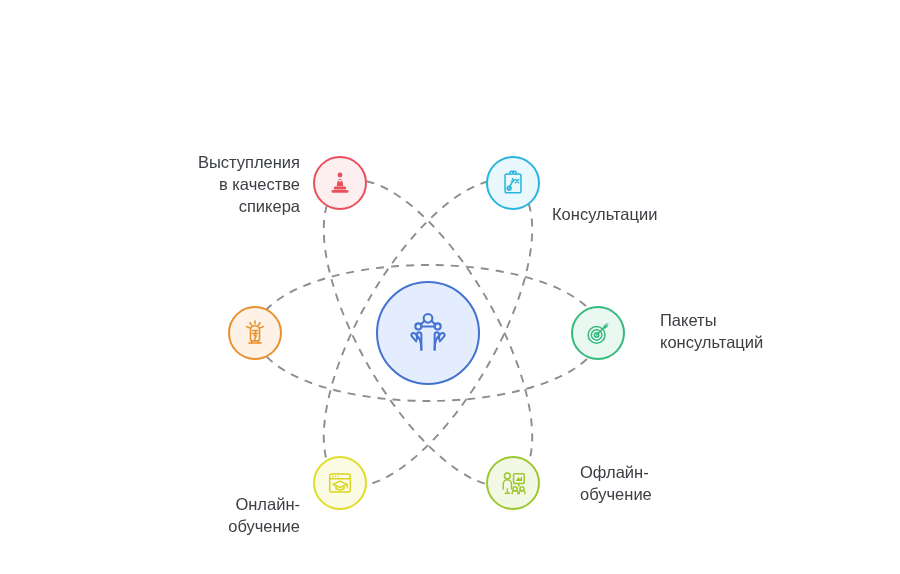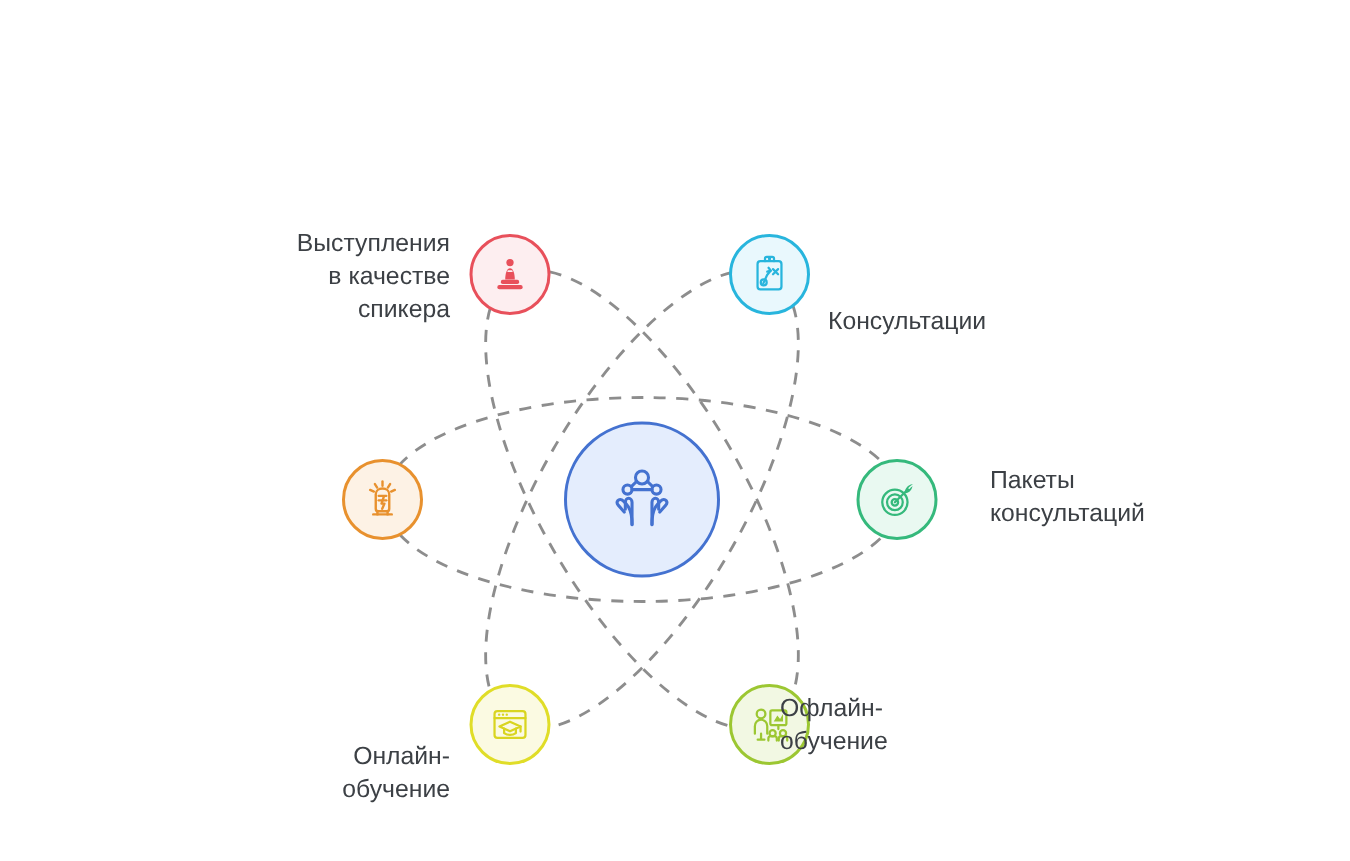--- a/index.html
+++ b/index.html
@@ -203,16 +203,16 @@
         <rect x="16.6" y="6" width="11.4" height="10.4" rx="1.2"></rect>
         <path d="M19 13.8 L21.6 9.6 L23.5 12 L25.6 8.6 L25.6 13.8 Z" fill="#9cc732" stroke="none"></path>
         <path d="M22.3 16.4 L22.3 19.2"></path>
         <circle cx="18.2" cy="22.2" r="2.2"></circle>
         <circle cx="25.6" cy="22.2" r="2.2"></circle>
         <path d="M15.2 27.4 L15.2 26 C15.2 25 16 24.3 17 24.3 L19.4 24.3 C20.4 24.3 21.2 25 21.2 26 L21.2 27.4"></path>
         <path d="M22.6 27.4 L22.6 26 C22.6 25 23.4 24.3 24.4 24.3 L26.8 24.3 C27.8 24.3 28.6 25 28.6 26 L28.6 27.4"></path>
       </svg>
     </span>
   </div>
-  <div class="label right" style="left:520px; top:462px; width:180px;">Офлайн-
+  <div class="label right" style="left:580px; top:462px; width:180px;">Офлайн-
 обучение</div>
 
 </div>
 
 </body></html>

